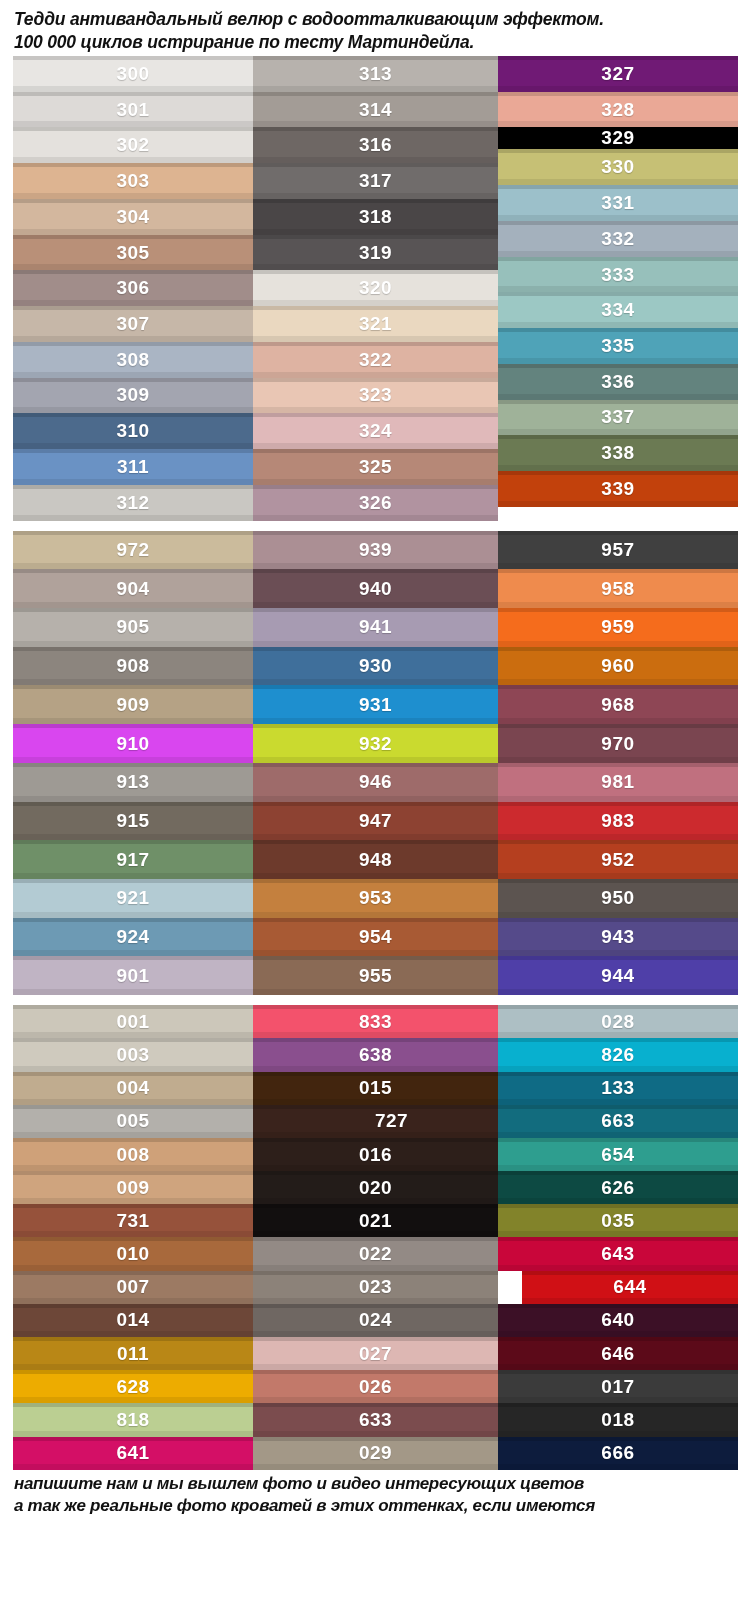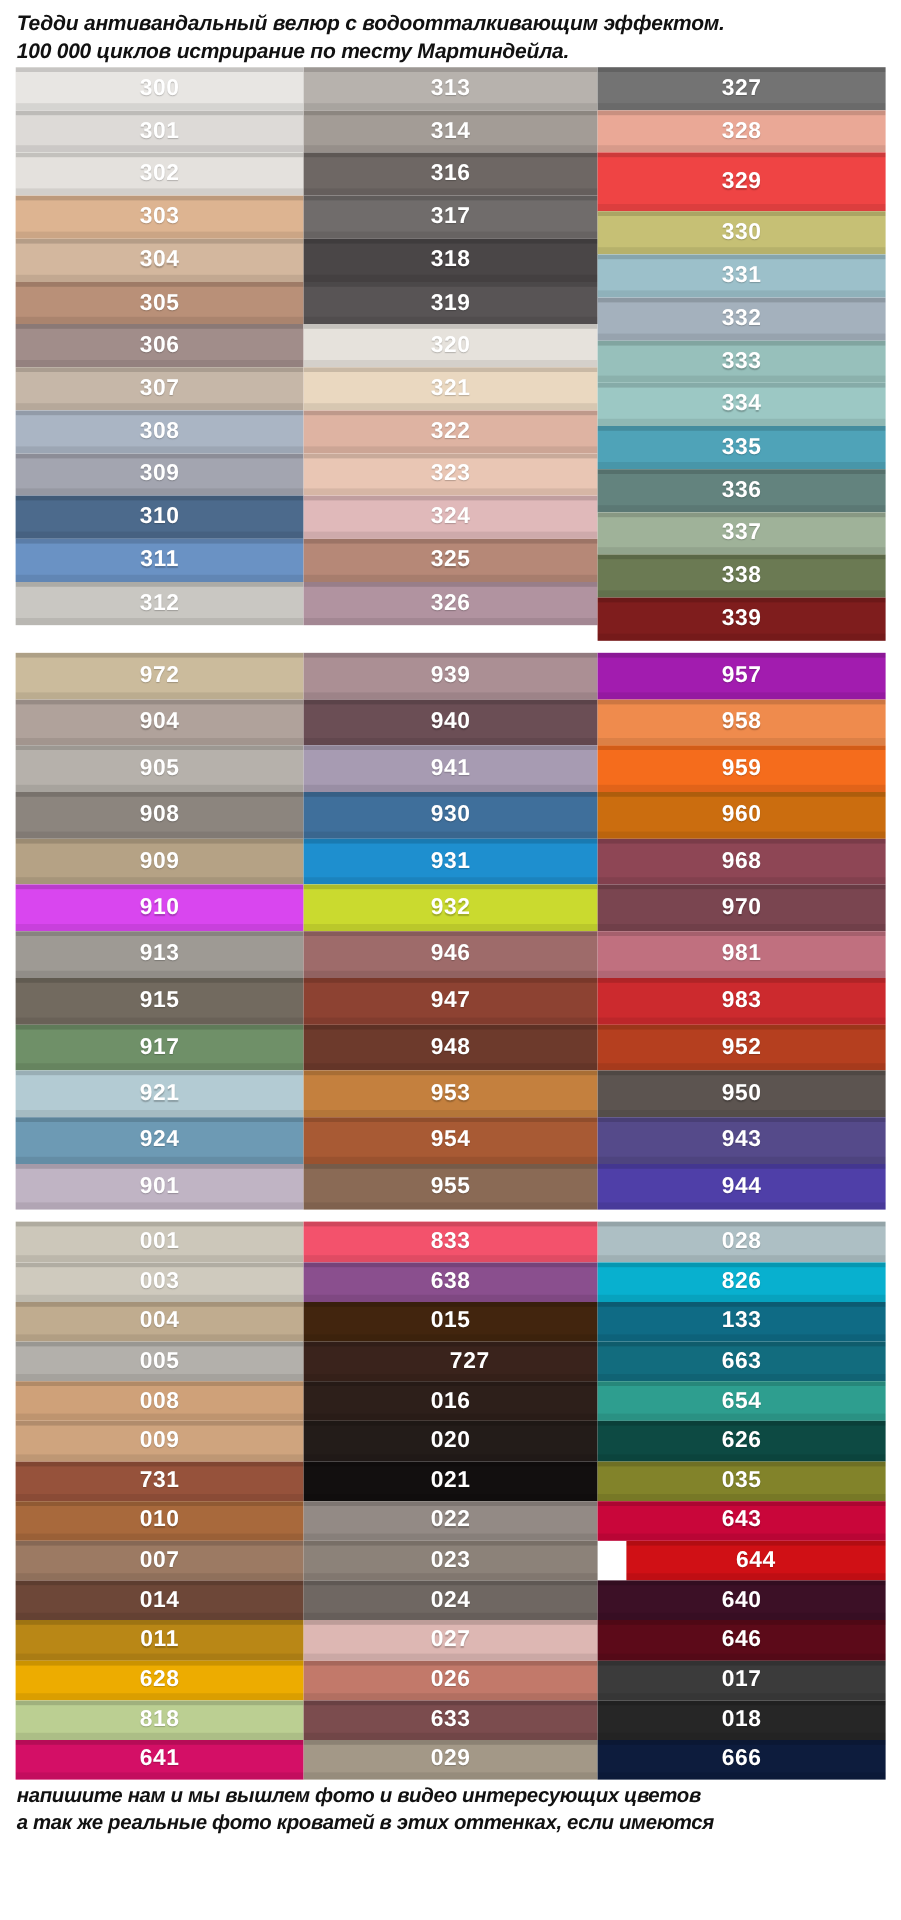--- a/index.html
+++ b/index.html
@@ -188,27 +188,27 @@
             <span class="swatch-label">324</span>
           </div>
           <div class="swatch" style="background: rgb(182, 136, 119); height: 35.7436px;">
             <span class="swatch-label">325</span>
           </div>
           <div class="swatch" style="background: rgb(177, 147, 160); height: 35.7436px;">
             <span class="swatch-label">326</span>
           </div>
         </div>
         <div class="col">
-          <div class="swatch" style="background: #737373; height: 35.7436px;">
+          <div class="swatch" style="background: #701a75; height: 35.7436px;">
             <span class="swatch-label">327</span>
           </div>
           <div class="swatch" style="background: rgb(234, 168, 150); height: 35.7436px;">
             <span class="swatch-label">328</span>
           </div>
-          <div class="swatch" style="background: #ef4444; height: 49px;">
+          <div class="swatch" style="background: #000000; height: 22px;">
             <span class="swatch-label">329</span>
           </div>
           <div class="swatch" style="background: rgb(198, 192, 117); height: 35.7436px;">
             <span class="swatch-label">330</span>
           </div>
           <div class="swatch" style="background: rgb(156, 192, 202); height: 35.7436px;">
             <span class="swatch-label">331</span>
           </div>
           <div class="swatch" style="background: rgb(164, 177, 189); height: 35.7436px;">
             <span class="swatch-label">332</span>
@@ -224,21 +224,21 @@
           </div>
           <div class="swatch" style="background: rgb(99, 131, 126); height: 35.7436px;">
             <span class="swatch-label">336</span>
           </div>
           <div class="swatch" style="background: rgb(159, 178, 153); height: 35.7436px;">
             <span class="swatch-label">337</span>
           </div>
           <div class="swatch" style="background: rgb(107, 122, 83); height: 35.7436px;">
             <span class="swatch-label">338</span>
           </div>
-          <div class="swatch" style="background: #7f1d1d; height: 35.7436px;">
+          <div class="swatch" style="background: #c2410c; height: 35.7436px;">
             <span class="swatch-label">339</span>
           </div>
         </div>
       </div>
       <div class="block-gap"></div>
       <div class="block">
         <div class="col">
           <div class="swatch" style="background: rgb(203, 187, 156); height: 38.7222px;">
             <span class="swatch-label">972</span>
           </div>
@@ -308,21 +308,21 @@
             <span class="swatch-label">953</span>
           </div>
           <div class="swatch" style="background: rgb(168, 90, 52); height: 38.7222px;">
             <span class="swatch-label">954</span>
           </div>
           <div class="swatch" style="background: rgb(138, 106, 85); height: 38.7222px;">
             <span class="swatch-label">955</span>
           </div>
         </div>
         <div class="col">
-          <div class="swatch" style="background: #a21caf; height: 38.7222px;">
+          <div class="swatch" style="background: #404040; height: 38.7222px;">
             <span class="swatch-label">957</span>
           </div>
           <div class="swatch" style="background: rgb(239, 139, 77); height: 38.7222px;">
             <span class="swatch-label">958</span>
           </div>
           <div class="swatch" style="background: rgb(245, 108, 28); height: 38.7222px;">
             <span class="swatch-label">959</span>
           </div>
           <div class="swatch" style="background: rgb(203, 109, 15); height: 38.7222px;">
             <span class="swatch-label">960</span>

